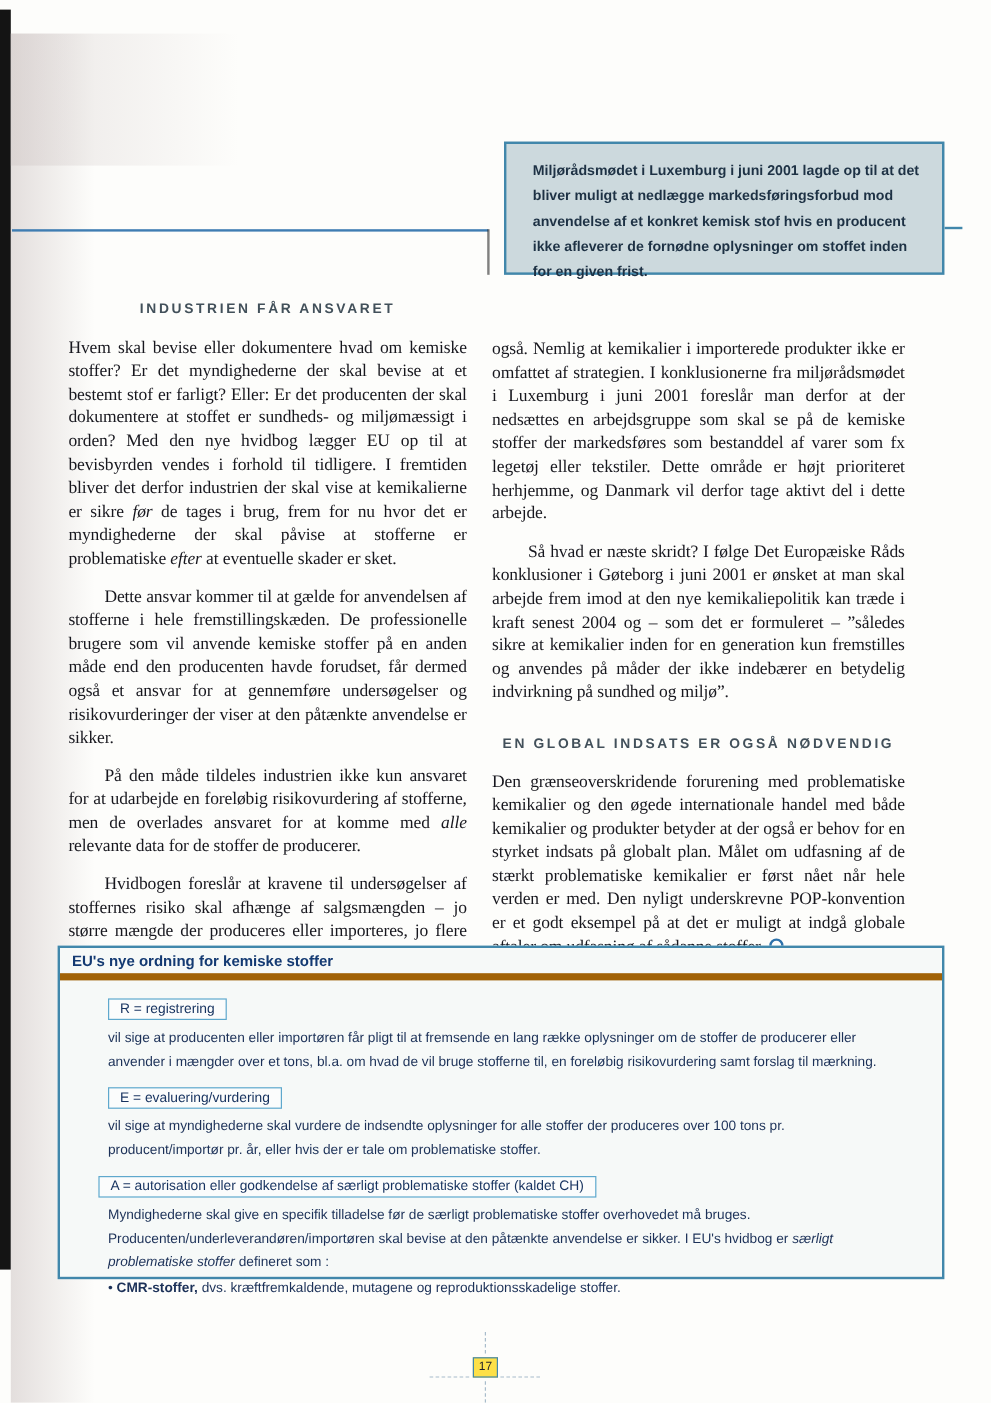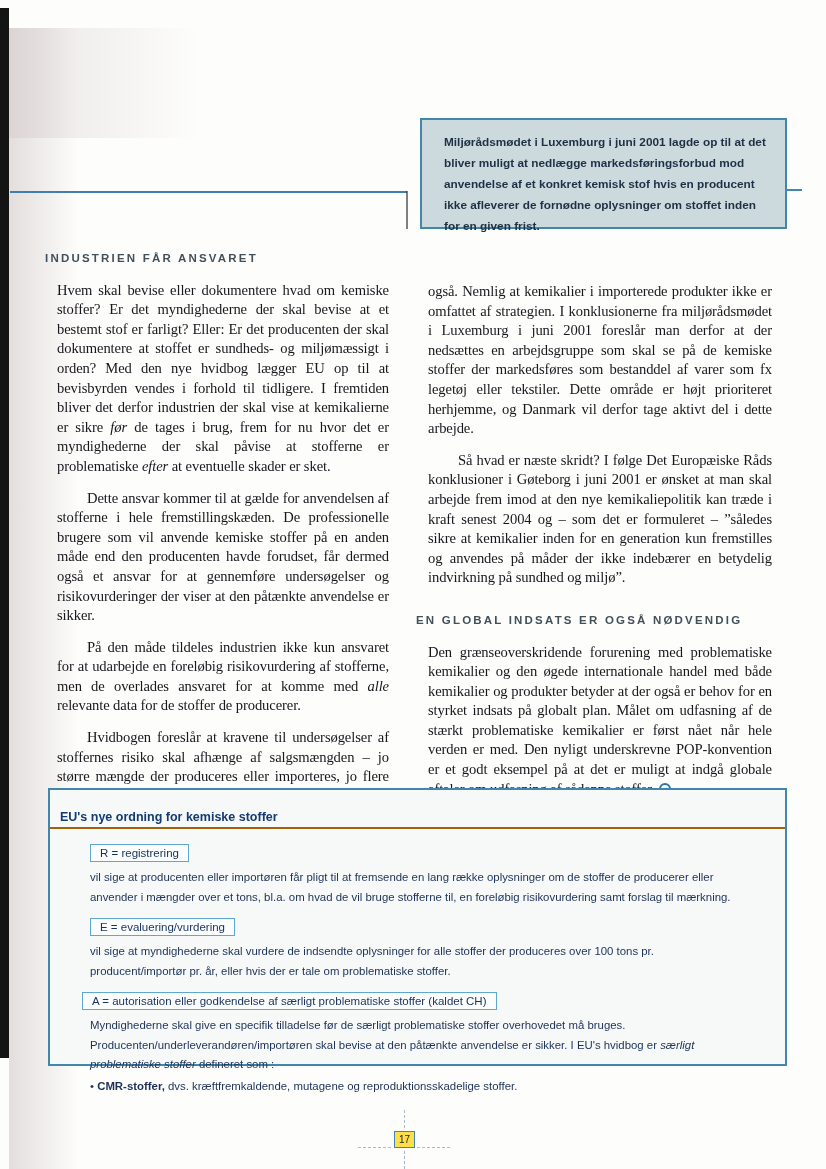--- a/index.html
+++ b/index.html
@@ -16,32 +16,32 @@
   .fold-mark{left:406px;top:191px;width:2px;height:38px;background:rgba(45,45,45,.6);}
   .intro-tick{left:787px;top:189px;width:15px;height:2px;background:#4187ab;}
   
   .intro-box{left:420px;top:118px;width:367px;height:111px;box-sizing:border-box;
              background:#ccd9dd;border:2px solid #4187ab;padding:12px 16px 16px 22px;}
   .intro-box p{margin:0;font-size:11.8px;line-height:21px;font-weight:bold;color:#1d3144;}
   
   .col{font-family:"Liberation Serif",serif;font-size:14.6px;line-height:19.6px;
        color:#17171e;letter-spacing:-0.1px;}
   .col-left{left:45px;top:249px;width:356px;}
-  .col-right{left:416px;top:270px;width:368px;}
+  .col-right{left:398px;top:270px;width:368px;}
   .col p{margin:12px;text-align:justify;}
   .col p.ind{text-indent:30px;}
   h2.sec{margin:0 0 5px 0;font-family:"Liberation Sans",sans-serif;font-size:11.5px;
-         font-weight:bold;letter-spacing:2.2px;color:#42505a;}
+         font-weight:bold;letter-spacing:2.2px;color:#42505a;text-align:center;}
   h2.sec2{margin:23px 0 7px 0;}
   .end-circle{display:inline-block;width:8px;height:8px;border:2px solid #2e72ab;
               border-radius:50%;margin-left:4px;vertical-align:-1px;}
   
   .eu-box{left:48px;top:788px;width:739px;height:278px;box-sizing:border-box;
           background:#f6f9f8;border:2px solid #4187ab;}
-  .eu-title{padding:20px 10px 3px 10px;border-bottom:2px solid #a16207;
+  .eu-title{padding:4px 10px 3px 10px;border-bottom:6px solid #a16207;
             font-size:12.5px;font-weight:bold;color:#143a72;}
   .eu-body{padding:6px 32px 0 40px;}
   .eu-label{display:inline-block;border:1.5px solid #5ea8cd;padding:2px 9px;
             margin:9px 0 4px 0;font-size:11.5px;color:#16325f;background:rgba(255,255,255,.5);text-align:right;}
   .eu-label.a-label{margin-left:-8px;}
   .eu-text{margin:2px 0;font-size:11.4px;line-height:19.5px;color:#1c3158;}
   .eu-bullet{margin:2px 0;padding-left:12px;text-indent:-12px;
              font-size:11.4px;line-height:19.5px;color:#1c3158;}
   
   .pagenum{left:394px;top:1131px;width:21px;height:17px;box-sizing:border-box;

